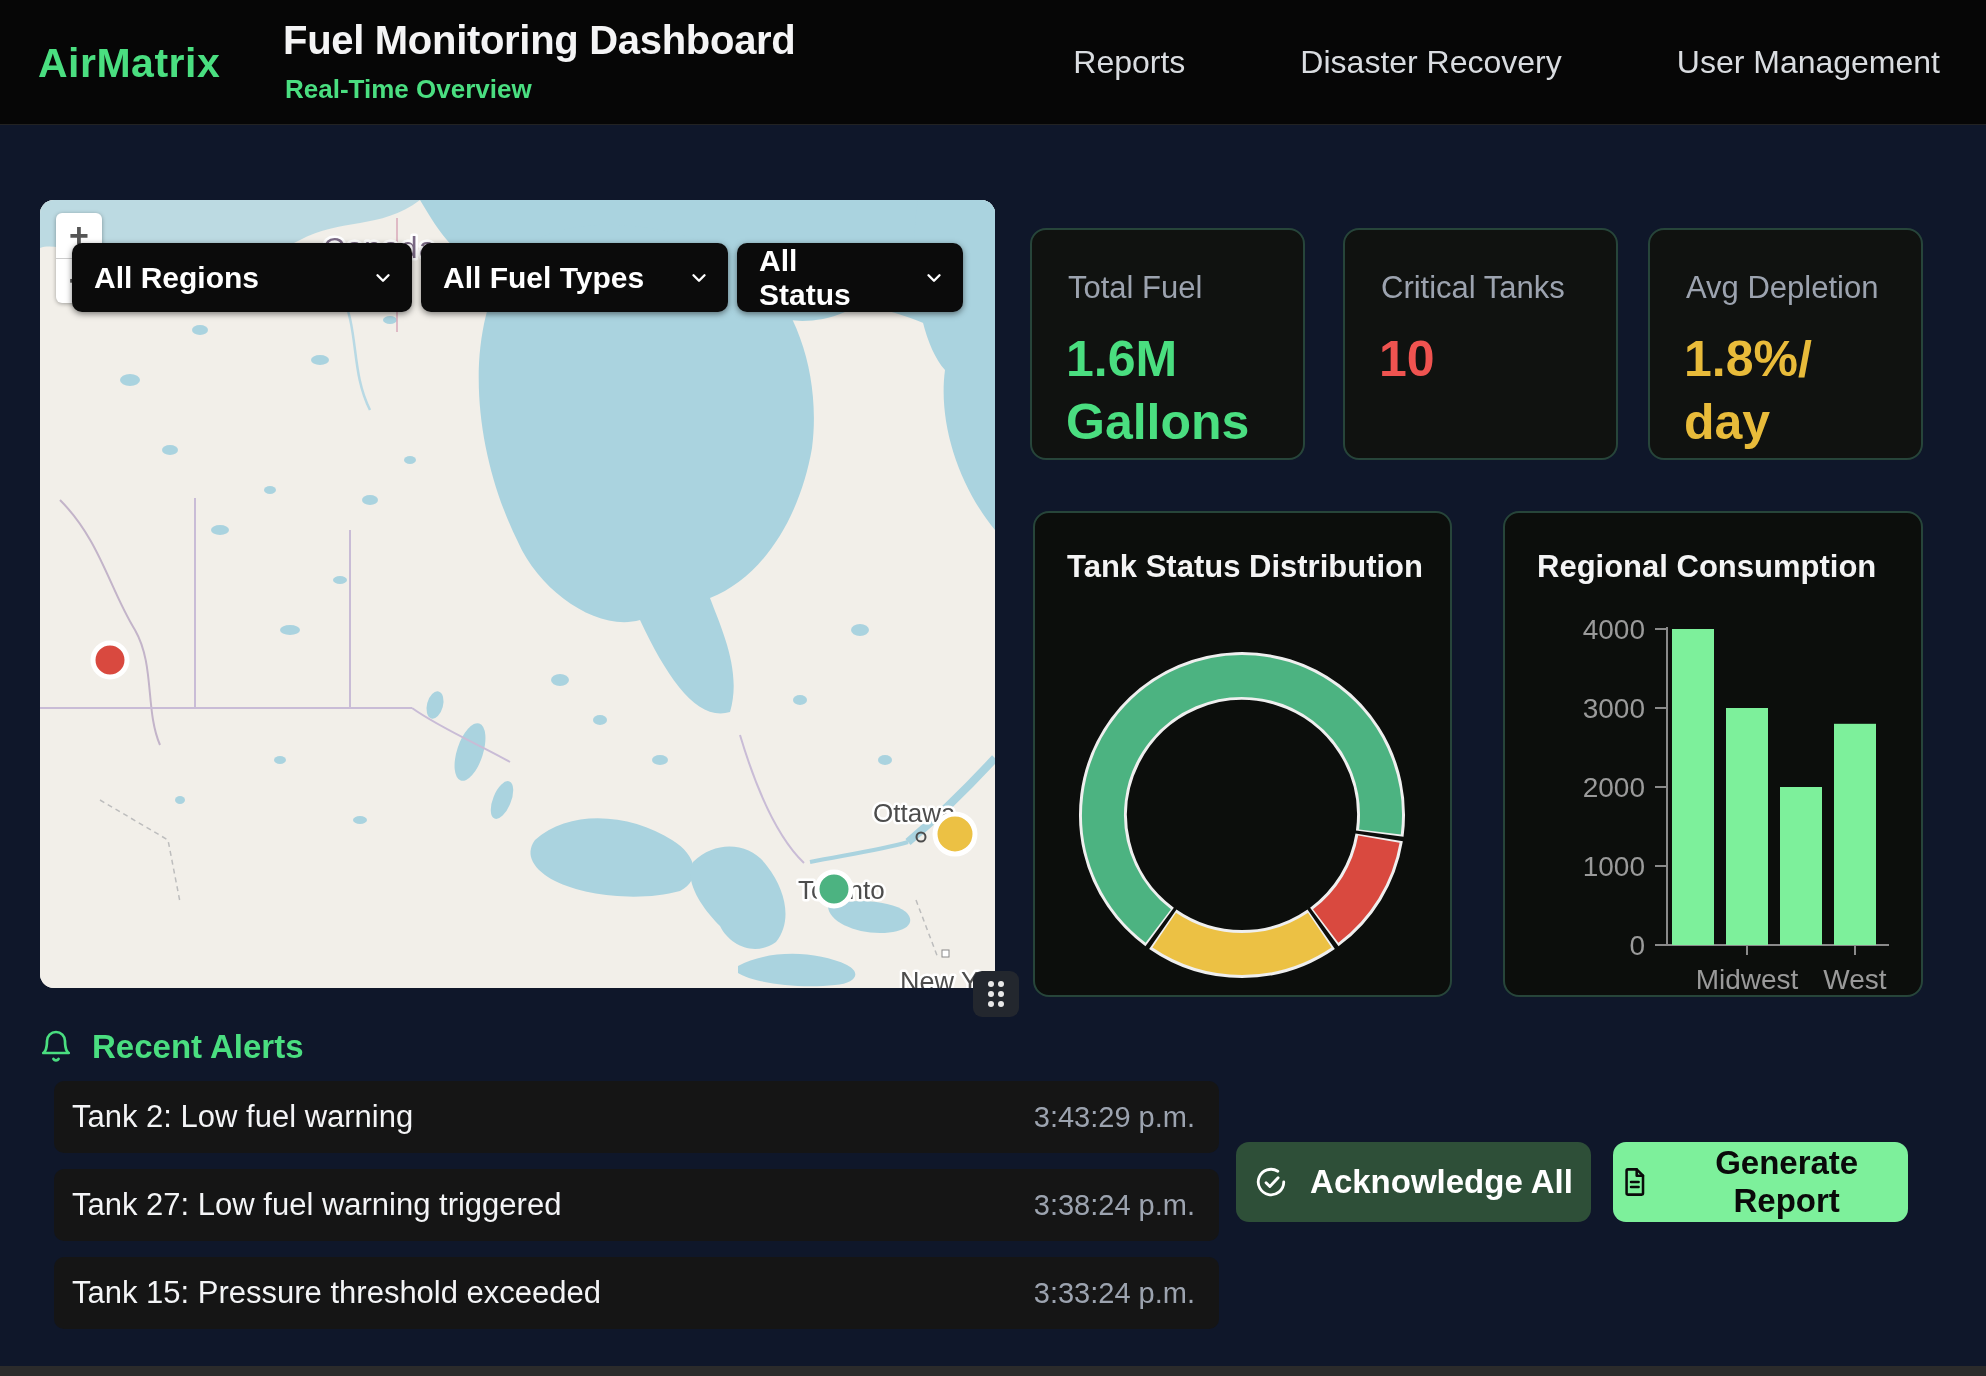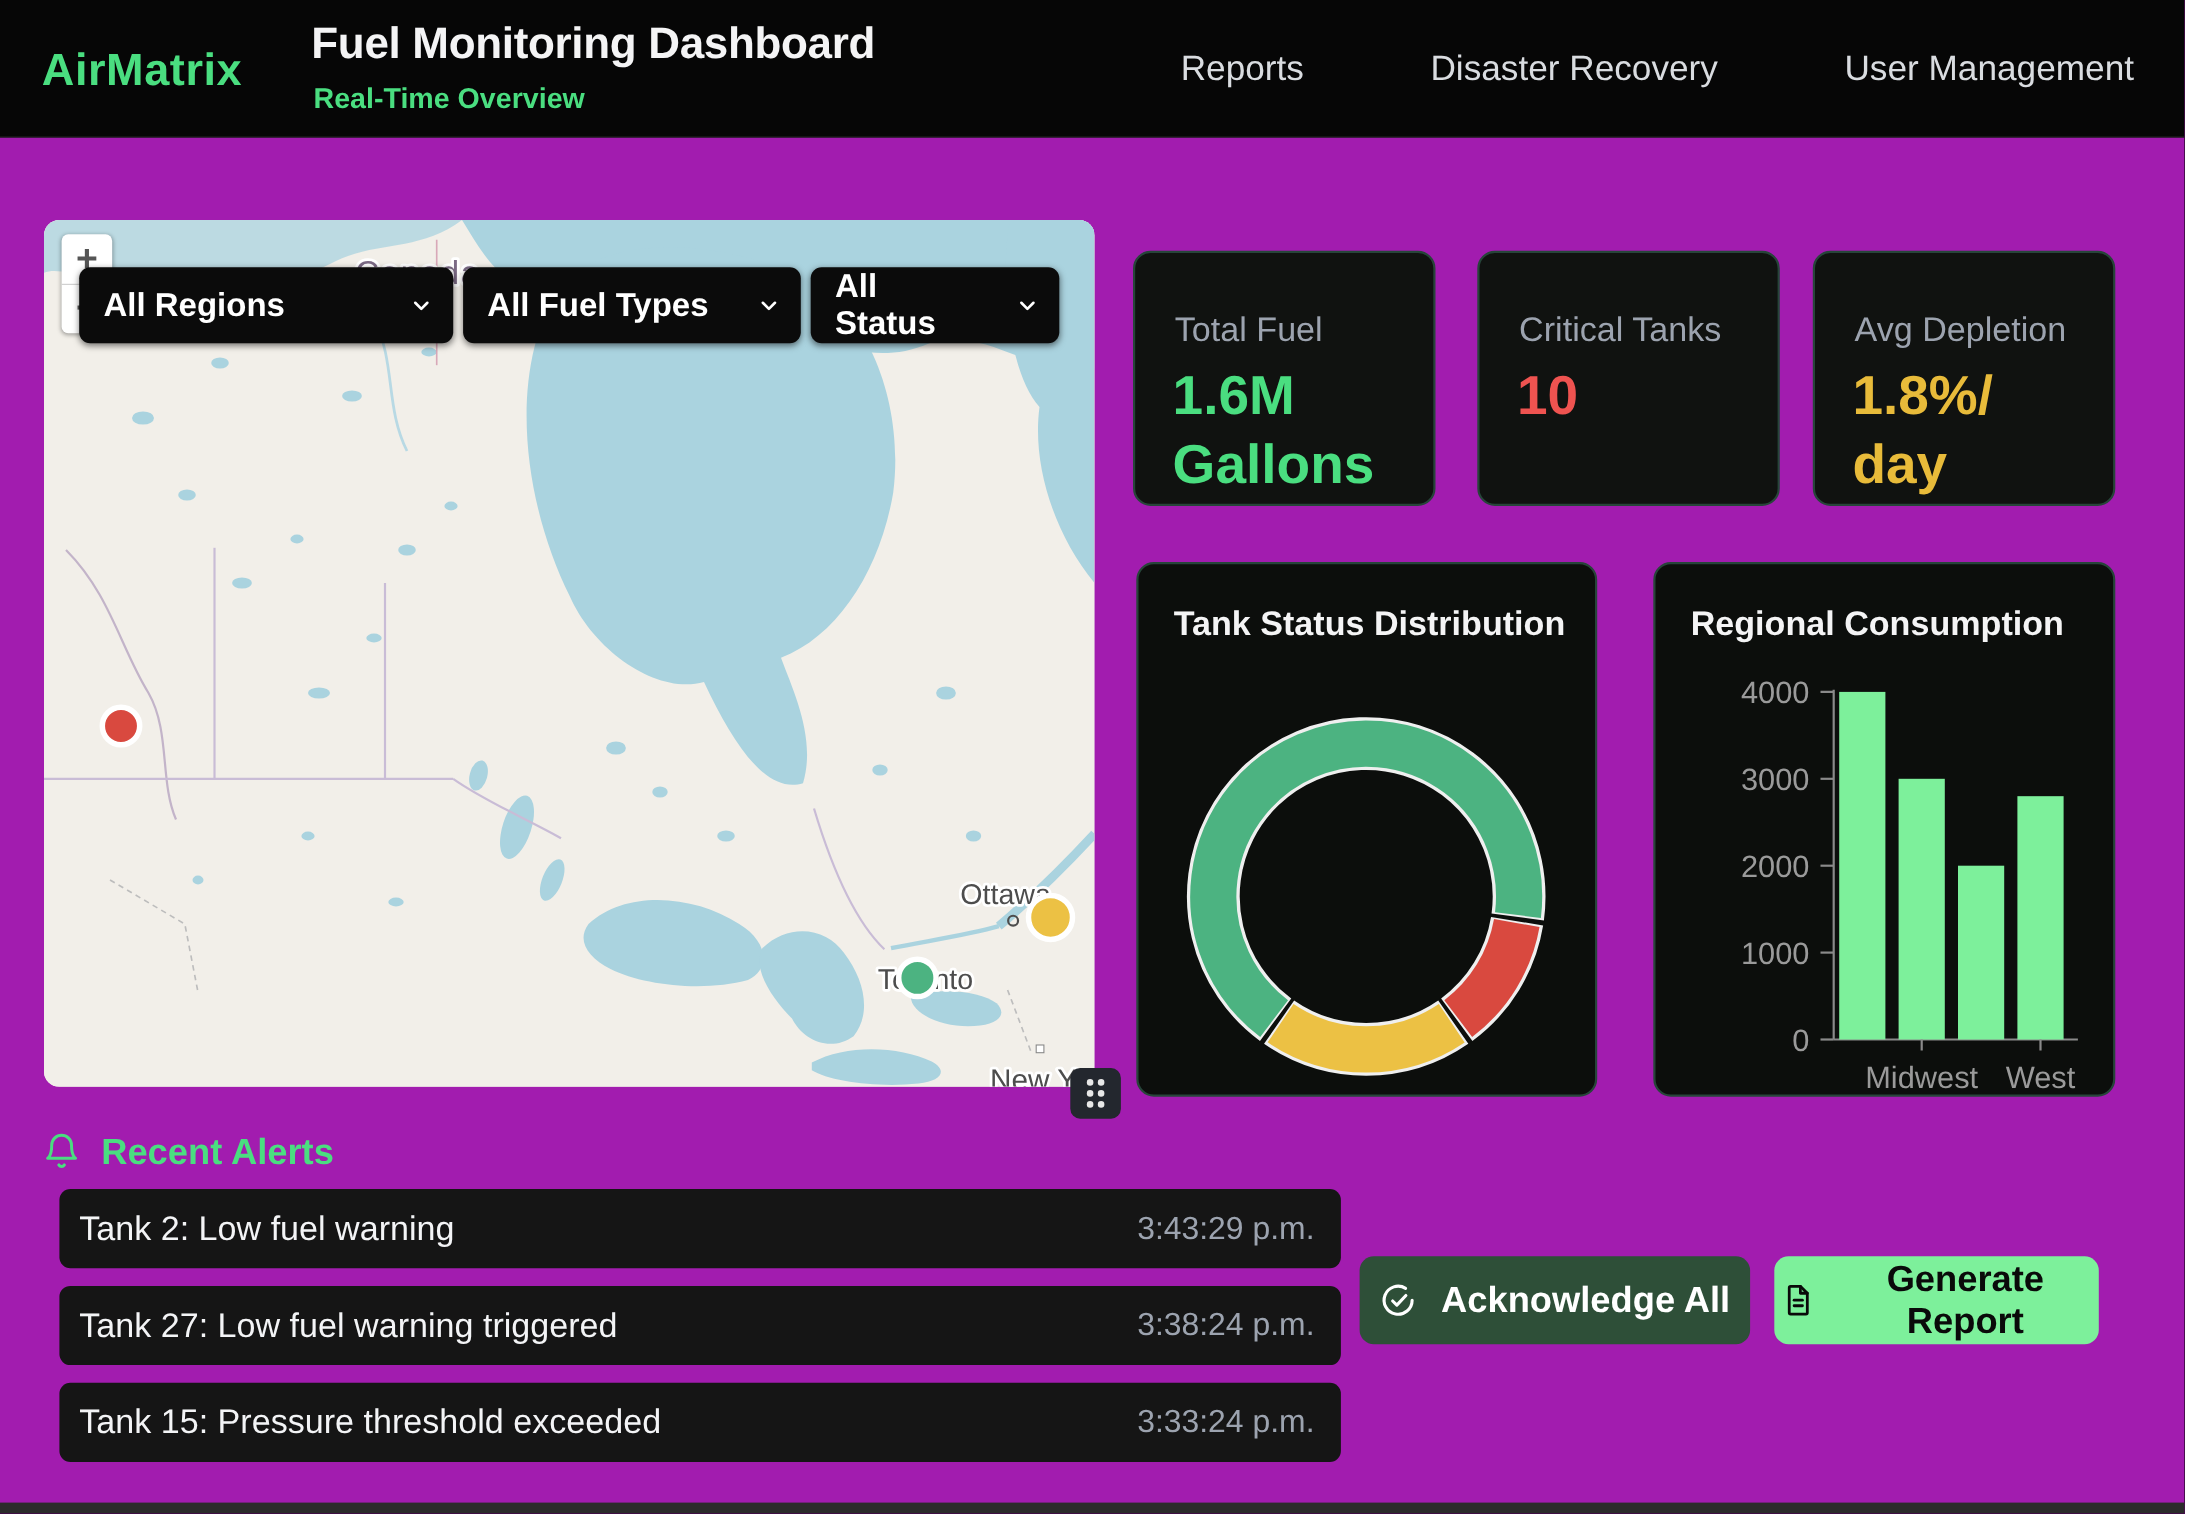--- a/index.html
+++ b/index.html
@@ -1,16 +1,16 @@
 <!DOCTYPE html>
 <html><head>
 <meta charset="utf-8">
 <style>
   html,body{margin:0;padding:0;background:#020202;font-family:"Liberation Sans",sans-serif;}
-  .stage{position:relative;width:1986px;height:1376px;background:#a21caf;overflow:hidden;}
+  .stage{position:relative;width:1986px;height:1376px;background:#0f172a;overflow:hidden;}
 
   
   .header{position:absolute;left:0;top:0;width:1986px;height:124px;background:#060606;border-bottom:1px solid #222;}
   .logo{position:absolute;left:38px;top:40px;font-size:41px;font-weight:bold;color:#4ade80;letter-spacing:.5px;}
   .title{position:absolute;left:283px;top:18px;font-size:40px;font-weight:bold;color:#f4f4f5;letter-spacing:-.3px;}
   .subtitle{position:absolute;left:285px;top:74px;font-size:26px;font-weight:600;color:#4ade80;}
   .nav{position:absolute;right:46px;top:0;height:124px;display:flex;align-items:center;gap:115px;}
   .nav a{color:#d9dce0;font-size:32px;text-decoration:none;cursor:pointer;}
 
   
@@ -24,21 +24,21 @@
   .filters{position:absolute;left:32px;top:43px;display:flex;gap:9px;z-index:6;}
   .dd{height:69px;background:#0a0a0acc;background:#0b0b0b;border-radius:10px;display:flex;align-items:center;
       justify-content:space-between;color:#fff;font-size:30px;font-weight:600;padding:0 18px 0 22px;cursor:pointer;box-shadow:0 2px 6px rgba(0,0,0,.5);}
   .dd .chev{margin-left:26px;display:flex;align-items:center;}
   .dd1{width:300px;} .dd2{width:267px;} .dd3{width:186px;}
   .grip{position:absolute;right:-24px;bottom:-29px;width:46px;height:46px;background:#23272e;border-radius:9px;
         display:flex;align-items:center;justify-content:center;z-index:7;cursor:grab;}
 
   
   .stat{position:absolute;top:228px;width:275px;height:232px;background:#101210;border:2px solid #27453a;border-radius:16px;box-sizing:border-box;}
-  .stat .lbl{position:absolute;left:36px;top:52px;font-size:31px;color:#9ca3af;}
+  .stat .lbl{position:absolute;left:36px;top:40px;font-size:31px;color:#9ca3af;}
   .stat .val{position:absolute;left:34px;top:98px;font-size:50px;line-height:63px;font-weight:bold;white-space:pre-line;}
   .stat1{left:1030px;} .stat2{left:1343px;} .stat3{left:1648px;}
 
   
   .chartcard{position:absolute;top:511px;height:486px;background:#0c0e0c;border:2px solid #27453a;border-radius:16px;box-sizing:border-box;}
   .chartcard h3{margin:0;position:absolute;left:32px;top:36px;font-size:31px;font-weight:bold;color:#f4f4f5;}
   .donutcard{left:1033px;width:419px;}
   .barcard{left:1503px;width:420px;}
   .chartcard svg{position:absolute;left:0;top:0;}
 

